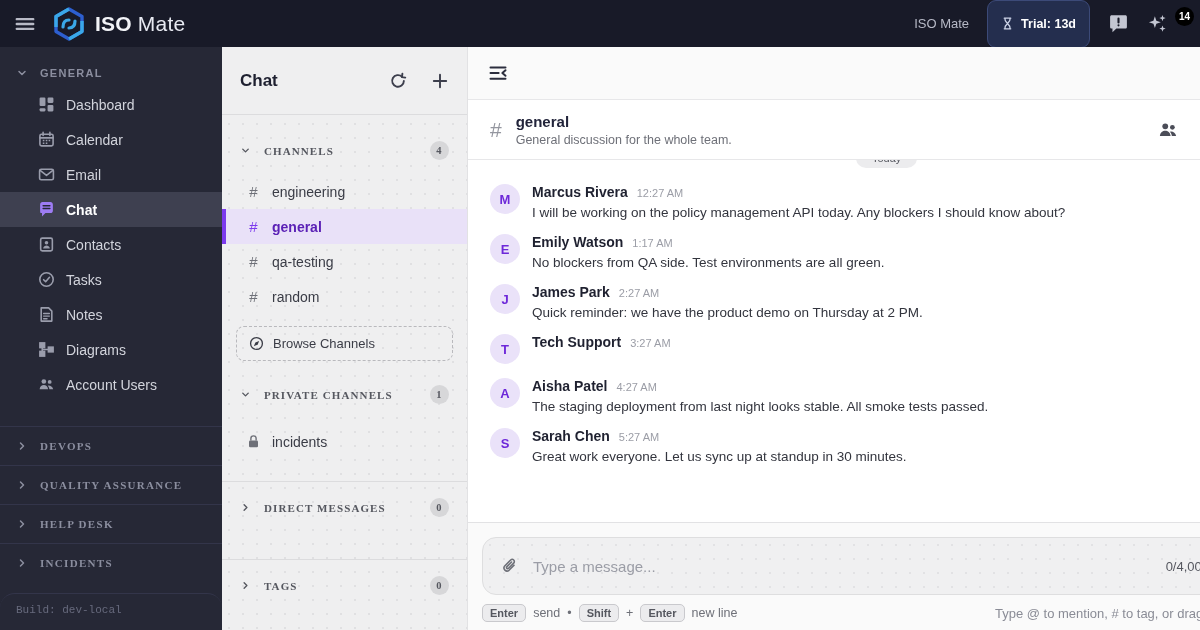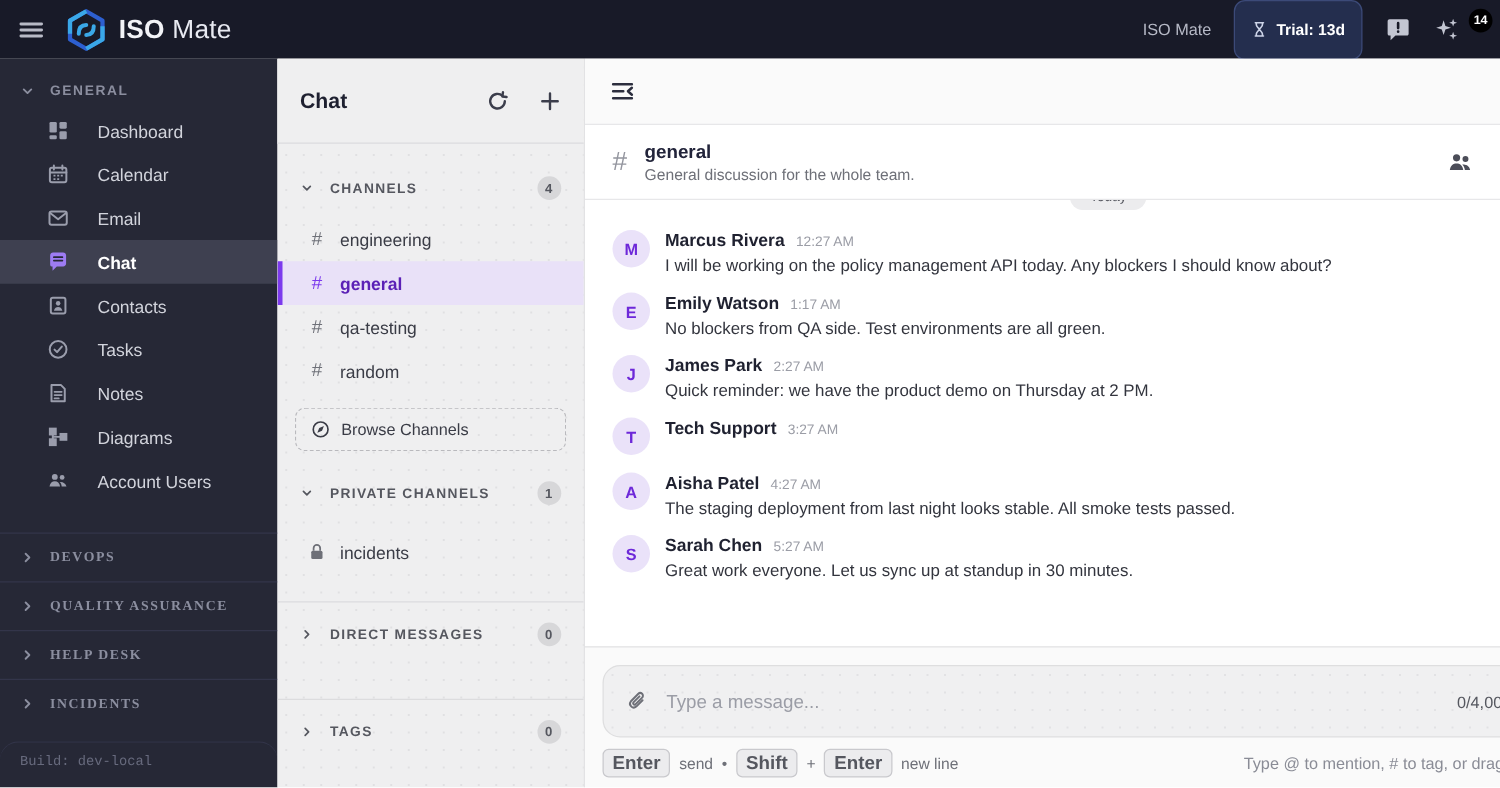--- a/index.html
+++ b/index.html
@@ -22,38 +22,38 @@
   .tb-icon.dim { color:#42465e; }
   .bell-wrap { position:relative; cursor:pointer; }
   .notif-badge { position:absolute; top:-8px; right:-8px; background:#000000; color:#fff; font-size:10px; font-weight:bold; border-radius:50%; min-width:19px; height:19px; display:flex; align-items:center; justify-content:center; }
 
   .content { flex:1; display:flex; min-height:0; }
 
   
   .sidebar { width:222px; background:#262836; flex:none; display:flex; flex-direction:column; padding-top:12px; }
   .side-section-head { display:flex; align-items:center; gap:12px; padding:8px 16px; color:#8b8e9f; font-size:11px; font-weight:bold; letter-spacing:1.3px; cursor:pointer; }
   .side-section-head svg { width:12px; height:12px; flex:none; }
-  .side-item { display:flex; align-items:center; gap:23px; height:35px; padding:0 16px 0 38px; color:#d2d4dc; font-size:14px; cursor:pointer; }
+  .side-item { display:flex; align-items:center; gap:11px; height:35px; padding:0 16px 0 38px; color:#d2d4dc; font-size:14px; cursor:pointer; }
   .side-item .ic { width:17px; height:17px; color:#9a9dac; flex:none; display:flex; }
   .side-item .ic svg { width:100%; height:100%; }
   .side-item.active { background:#3e4050; color:#ffffff; font-weight:bold; }
   .side-item.active .ic { color:#9d7cf3; }
   .side-groups { margin-top:24px;font-family:Liberation Serif, serif; }
   .side-group { border-top:1px solid #33354a; padding:13px 16px; display:flex; align-items:center; gap:12px; color:#8b8e9f; font-size:11px; font-weight:bold; letter-spacing:1.3px; cursor:pointer; }
   .side-group svg { width:12px; height:12px; flex:none; }
   .build { margin-top:auto; border-top:1px solid #33354a; padding:10px 16px 14px; color:#676a7d; font-size:11px; font-family:"Liberation Mono","DejaVu Sans Mono",monospace;border-radius:15px; }
 
   
   .midpanel { width:246px; flex:none; background:#efeff0; background-image:radial-gradient(#e0e0e2 1px, transparent 1px); background-size:14px 14px; display:flex; flex-direction:column; border-right:1px solid #e2e2e4; }
   .mid-head { height:68px; flex:none; display:flex; align-items:center; padding:0 18px; border-bottom:1px solid #dcdcde; background:#efeff0; }
   .mid-title { font-size:17px; font-weight:bold; color:#1e2030; }
   .mid-head-actions { margin-left:auto; display:flex; align-items:center; gap:24px; }
   .mid-head-actions .act { width:18px; height:18px; color:#3c3e4c; cursor:pointer; }
   .mid-body { flex:1; overflow:hidden; padding-top:18px; }
-  .panel-section-head { display:flex; align-items:center; gap:13px; padding:8px 18px; color:#55575f; font-size:11px; font-weight:bold; letter-spacing:1.1px; cursor:pointer; }
+  .panel-section-head { display:flex; align-items:center; gap:13px; padding:8px 18px; color:#55575f; font-size:11px; font-weight:bold; letter-spacing:1.1px; cursor:pointer;font-family:Liberation Serif, serif; }
   .panel-section-head svg { width:11px; height:11px; flex:none; }
   .count-badge { margin-left:auto; background:#d7d7d9; color:#55575f; border-radius:50%; width:19px; height:19px; font-size:10.5px; font-weight:bold; display:flex; align-items:center; justify-content:center; }
   .chan-list { margin-top:6px; }
   .chan-row { display:flex; align-items:center; gap:11px; height:35px; padding:0 18px 0 24px; font-size:14px; color:#3a3c46; cursor:pointer; position:relative; }
   .chan-row .ic { width:15px; height:15px; color:#6e7078; display:flex; flex:none; }
   .chan-row .ic svg { width:100%; height:100%; }
   .chan-hash { font-size:15px; color:#6e7078; width:15px; text-align:center; flex:none; font-weight:normal; }
   .chan-row.active { background:#e9e1f8; color:#5b21b6; font-weight:bold; }
   .chan-row.active::before { content:""; position:absolute; left:0; top:0; bottom:0; width:4px; background:#7c3aed; }
   .chan-row.active .chan-hash { color:#7c3aed; }
@@ -81,21 +81,21 @@
   .msg-time { font-size:11px; color:#9b9da6; }
   .msg-text { font-size:13.5px; color:#33353e; margin-top:5px; white-space:nowrap; }
 
   .composer { flex:none; border-top:1px solid #e2e2e4; background:#fafafa; padding:14px 0 8px 14px; }
   .composer-box { margin-right:-26px; background:#f0f0f1; background-image:radial-gradient(#e2e2e4 1px, transparent 1px); background-size:14px 14px; border:1px solid #dededf; border-radius:14px; height:58px; display:flex; align-items:center; padding:0 16px 0 18px; cursor:text; }
   .clip-icon { width:18px; height:18px; color:#6e7078; margin-right:14px; flex:none; cursor:pointer; }
   .composer-input { flex:1; font-size:15px; color:#9b9da6; white-space:nowrap; overflow:hidden; }
   .char-count { font-size:13px; color:#55575f; white-space:nowrap; flex:none; }
   .composer-footer { display:flex; align-items:center; margin-top:9px; padding-right:0; font-size:12.5px; color:#6e7078; }
   .hint-left { display:flex; align-items:center; gap:7px; white-space:nowrap; }
-  kbd { background:#ececee; border:1px solid #c9c9cd; border-radius:5px; padding:2px 7px; font-size:15px; font-weight:bold; color:#55575f; font-family:"Liberation Sans",sans-serif; }
+  kbd { background:#ececee; border:1px solid #c9c9cd; border-radius:5px; padding:2px 7px; font-size:11px; font-weight:bold; color:#55575f; font-family:"Liberation Sans",sans-serif; }
   .hint-right { margin-left:auto; margin-right:-30px; white-space:nowrap; color:#8a8c96; font-size:13px; }
 </style>
 </head>
 <body>
 
 <div class="topbar">
   <span class="hamburger"><svg viewBox="0 0 16 16" fill="none" stroke="currentColor" stroke-width="1.7" stroke-linecap="round">
         <path d="M2 4.5h12M2 8h12M2 11.5h12"></path>
       </svg></span>
   <div class="logo">

